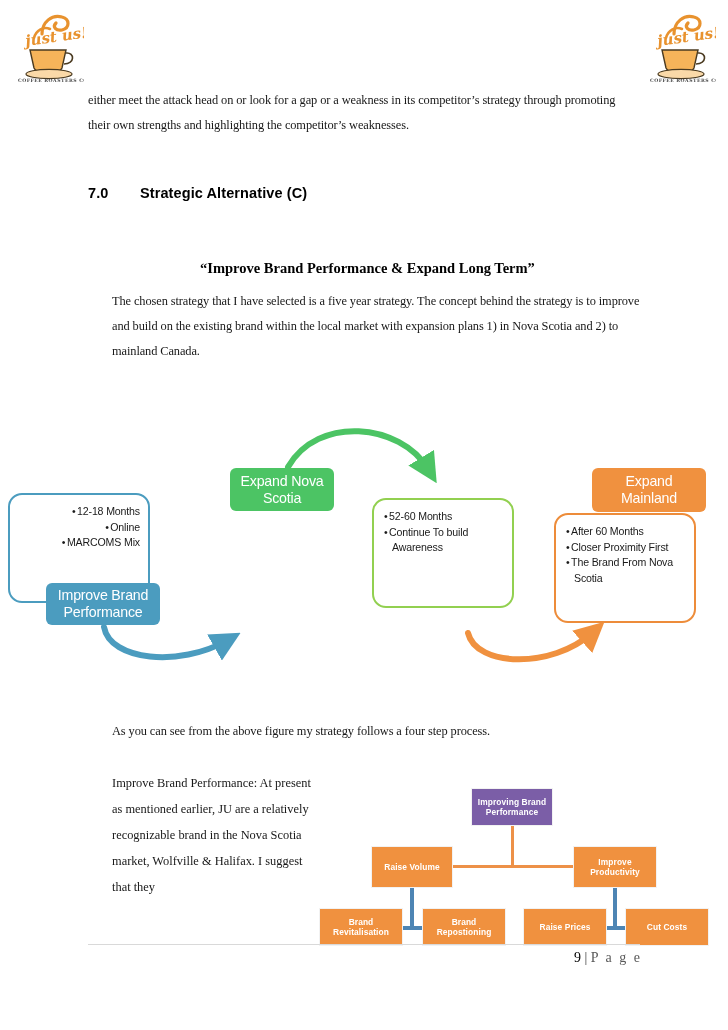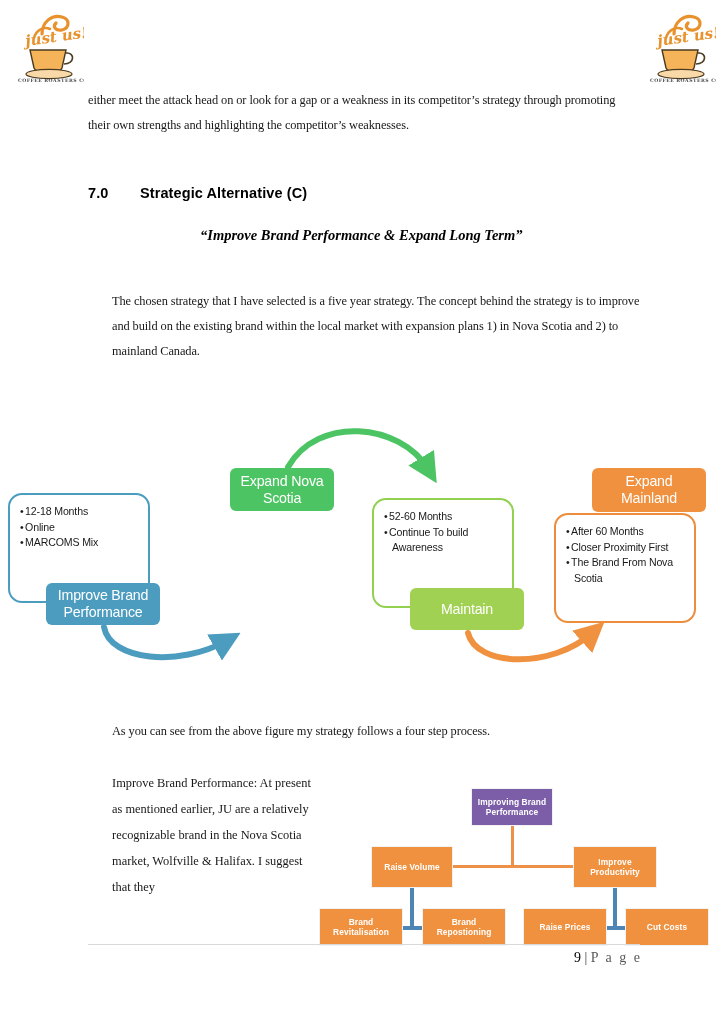--- a/index.html
+++ b/index.html
@@ -43,25 +43,24 @@
     font-family: Liberation Sans, sans-serif;
     font-weight: bold;
     font-size: 14.5px;
     letter-spacing: 0.1px;
   }
   .sec-head .num { display: inline-block; width: 52px; }
 
   .quote-head {
     position: absolute;
     left: 200px;
-    top: 227px;
+    top: 260px;
     font-family: "Liberation Serif", serif;
     font-weight: bold;
     font-size: 14.5px;
-    font-style: italic;
   }
 
   .para-body { left: 112px; top: 289px; width: 528px; }
   .para-four { left: 112px; top: 719px; width: 520px; }
 
   .col-text {
     position: absolute;
     left: 112px;
     top: 770px;
     width: 212px;
@@ -136,21 +135,21 @@
     line-height: 17px;
     text-align: center;
     display: flex;
     align-items: center;
     justify-content: center;
     padding: 2px 4px;
     letter-spacing: -0.2px;
   }
 
   
-  #panel-improve { left: 8px;  top: 88px;  width: 142px; height: 110px; border-color: #4B9CBF; }
+  #panel-improve { left: 8px;  top: 88px;  width: 142px; height: 110px; border-color: #4B9CBF; text-align: right; }
   #label-improve { left: 46px; top: 178px; width: 114px; height: 42px;  background: #4B9CBF; }
 
   
   #panel-expand-ns { left: 192px; top: 98px; width: 140px; height: 110px; border-color: #5CC96E; }
   #label-expand-ns { left: 230px; top: 63px; width: 104px; height: 43px;  background: #4CC464; }
 
   
   #panel-maintain { left: 372px; top: 93px; width: 142px; height: 110px; border-color: #92D050; }
   #label-maintain { left: 410px; top: 183px; width: 114px; height: 42px;  background: #A1D152; }
 
@@ -272,21 +271,20 @@
   <div class="flow-label" id="label-improve">Improve Brand Performance</div>
 
   <div class="flow-label" id="label-expand-ns">Expand Nova Scotia</div>
 
   <div class="flow-panel" id="panel-maintain">
     <ul>
       <li>52-60 Months</li>
       <li>Continue To build Awareness</li>
     </ul>
   </div>
-  <div class="flow-label" id="label-maintain">Maintain</div>
 
   <div class="flow-panel" id="panel-expand-ml">
     <ul>
       <li>After 60 Months</li>
       <li>Closer Proximity First</li>
       <li>The Brand From Nova Scotia</li>
     </ul>
   </div>
   <div class="flow-label" id="label-expand-ml">Expand Mainland</div>
 </div>

